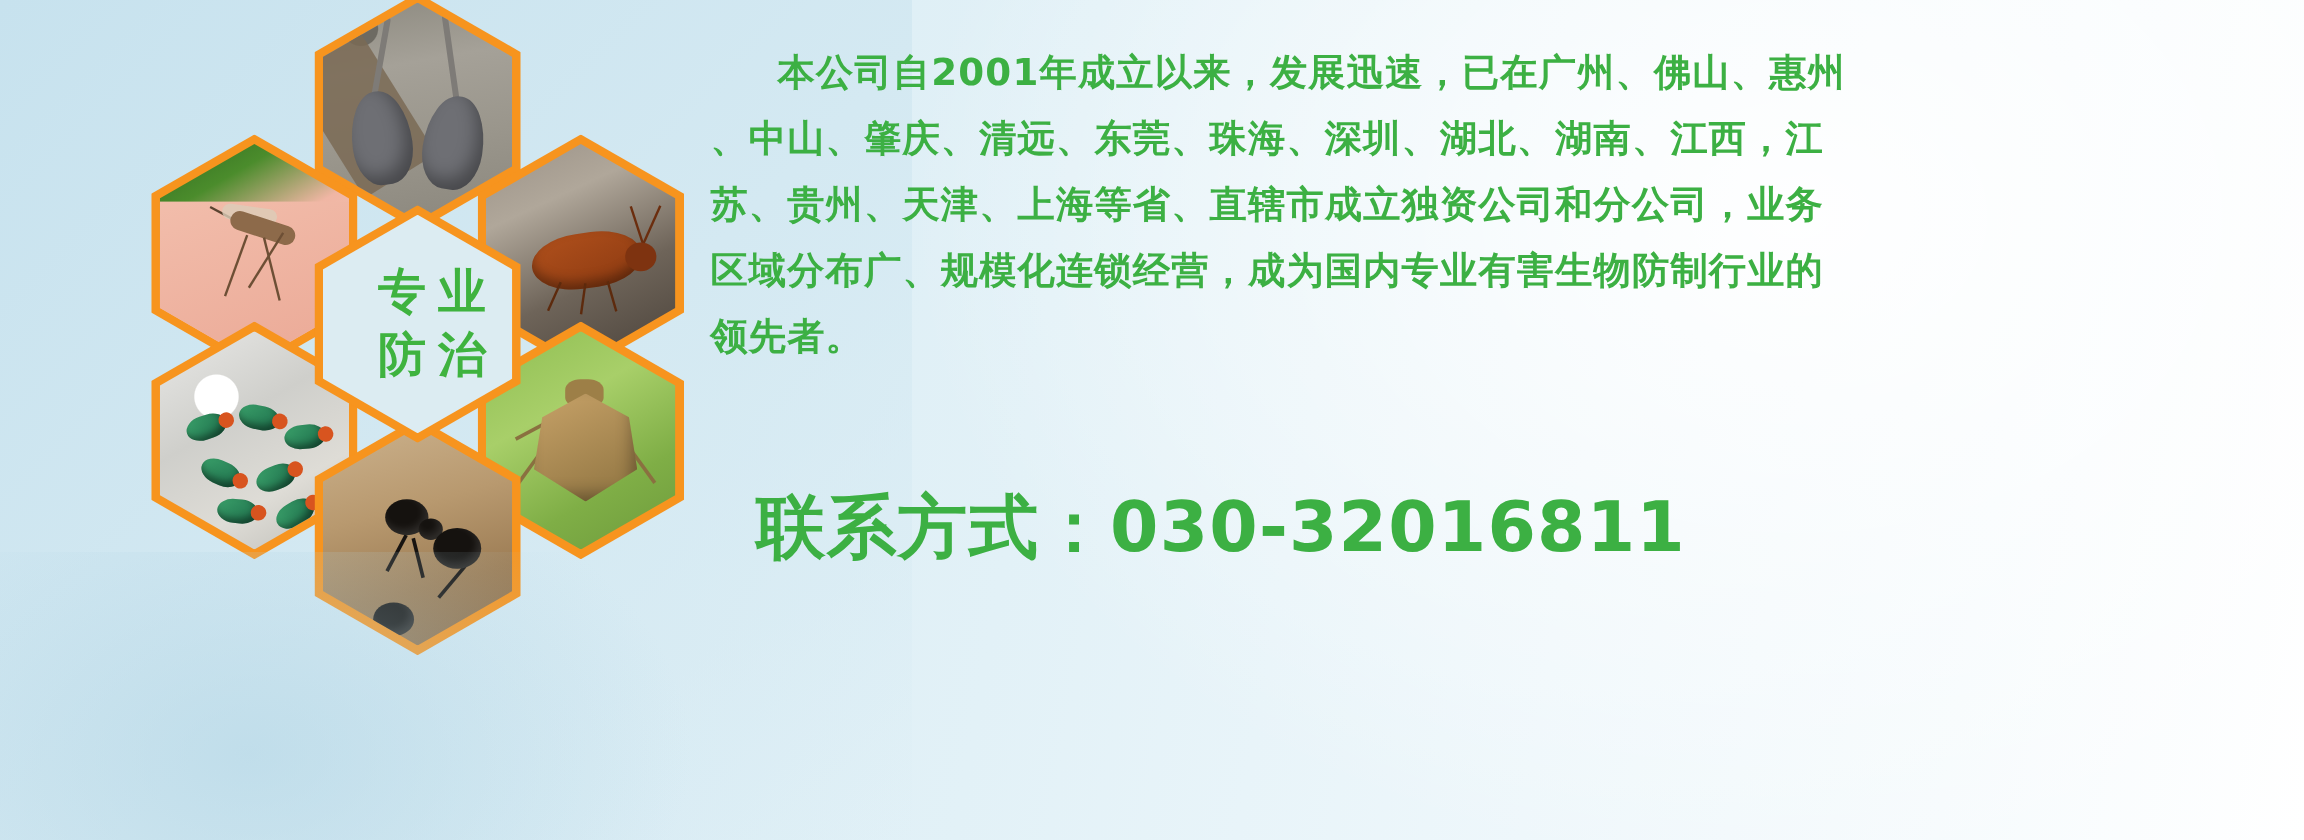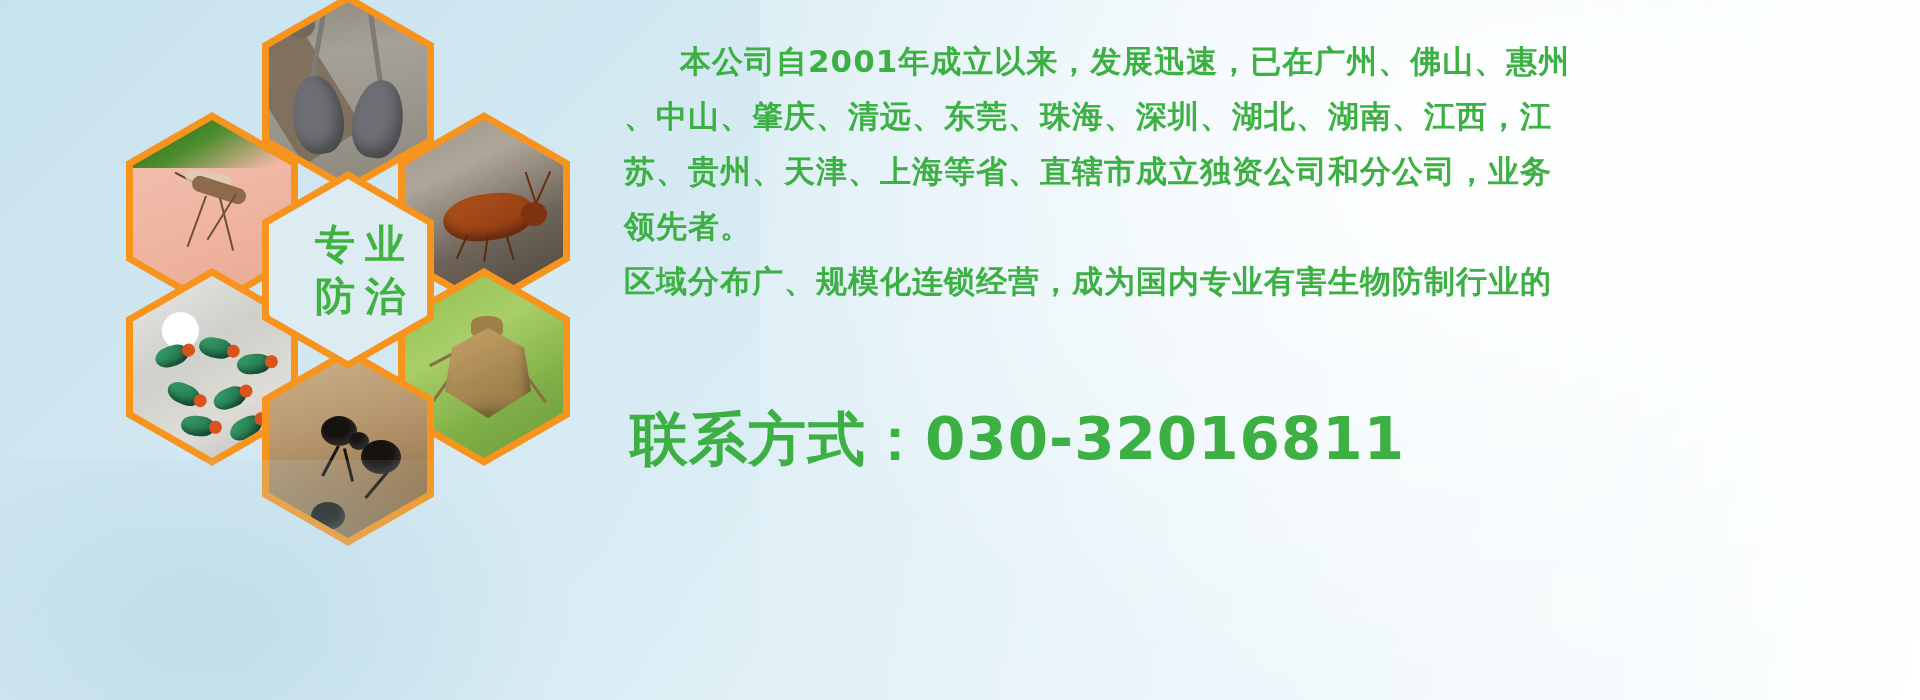--- a/index.html
+++ b/index.html
@@ -118,21 +118,21 @@
   .art-stink{background:linear-gradient(150deg,#8fbe52 0%,#a8cf69 36%,#7fae46 70%,#6e9b3c 100%);}
   .art-stink .shell{position:absolute;left:40px;top:52px;width:86px;height:90px;background:linear-gradient(155deg,#c7a268,#8e7340);
       clip-path:polygon(50% 0%,92% 22%,100% 70%,50% 100%,0% 70%,8% 22%);box-shadow:inset -5px -7px 12px rgba(0,0,0,.3);}
   .art-stink .hd{position:absolute;left:66px;top:40px;width:32px;height:22px;background:#9d7f47;border-radius:40% 40% 30% 30%;}
   .art-stink .lg2{position:absolute;width:3px;height:38px;background:#8a7040;}
   .art-stink .q1{left:34px;top:96px;transform:rotate(36deg);}
   .art-stink .q2{left:128px;top:92px;transform:rotate(-36deg);}
   .art-stink .q3{left:40px;top:62px;transform:rotate(62deg);}
 
   
-  .copy{position:absolute;left:624px;top:34px;width:1284px;}
+  .copy{position:absolute;left:592px;top:34px;width:1284px;}
   .para{
     color:#3cb043;font-size:31px;line-height:55px;font-weight:600;
     letter-spacing:1px;text-align:justify;
     font-family:"DejaVu Sans","Liberation Sans",sans-serif;
   }
   .para .ln{display:block;white-space:nowrap;}
   .para .ln:first-child{text-indent:56px;}
 
   .contact{position:absolute;left:616px;top:400px;width:1284px;}
   .c-line{
@@ -239,22 +239,22 @@
       </div>
     </div>
 
   </div>
 
   <div class="copy">
     <div class="para">
       <span class="ln">本公司自2001年成立以来，发展迅速，已在广州、佛山、惠州</span>
       <span class="ln">、中山、肇庆、清远、东莞、珠海、深圳、湖北、湖南、江西，江</span>
       <span class="ln">苏、贵州、天津、上海等省、直辖市成立独资公司和分公司，业务</span>
+      <span class="ln">区域分布广、规模化连锁经营，成为国内专业有害生物防制行业的</span>
       <span class="ln">领先者。</span>
-      <span class="ln">区域分布广、规模化连锁经营，成为国内专业有害生物防制行业的</span>
     </div>
   </div>
 
   <div class="contact">
     <div class="c-line l1">联系方式：030-32016811</div>
   </div>
 
 </div>
 
 </body></html>

